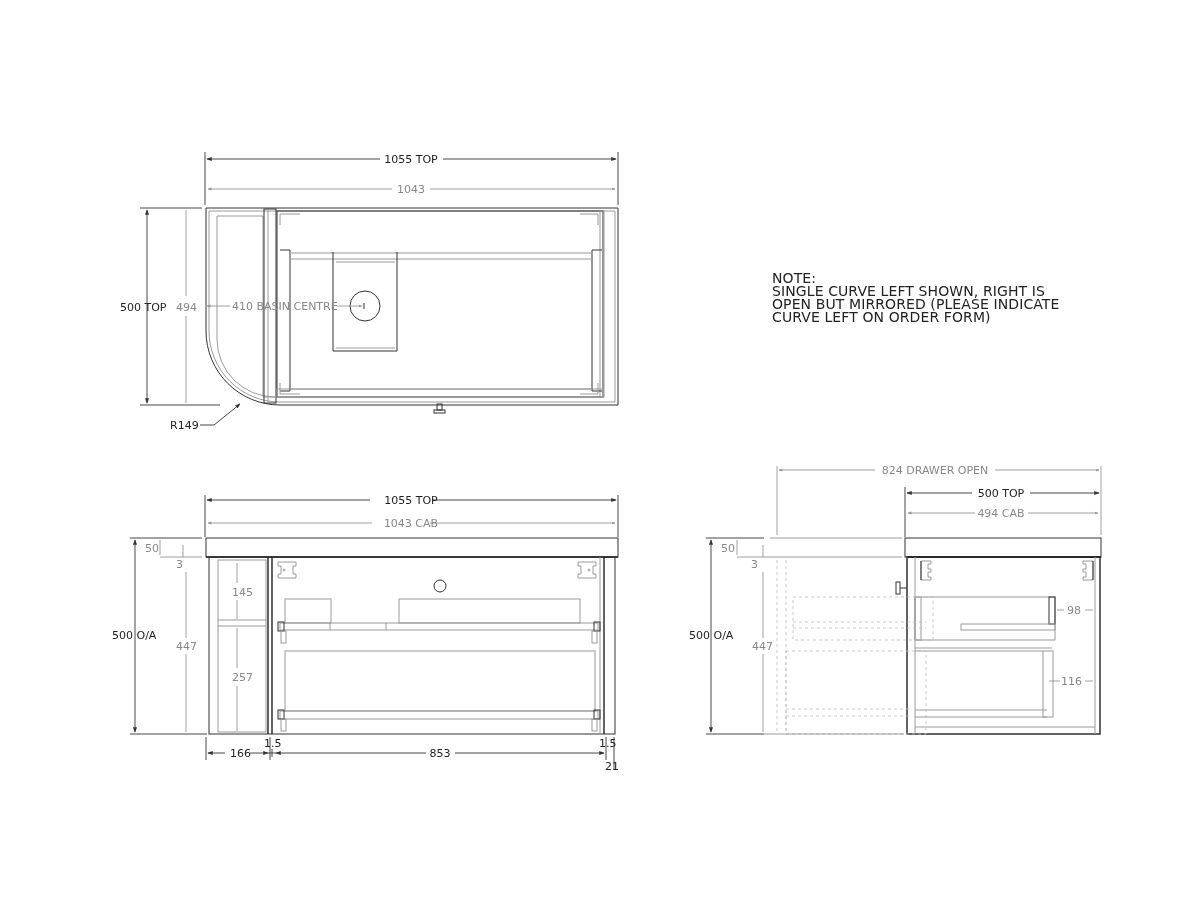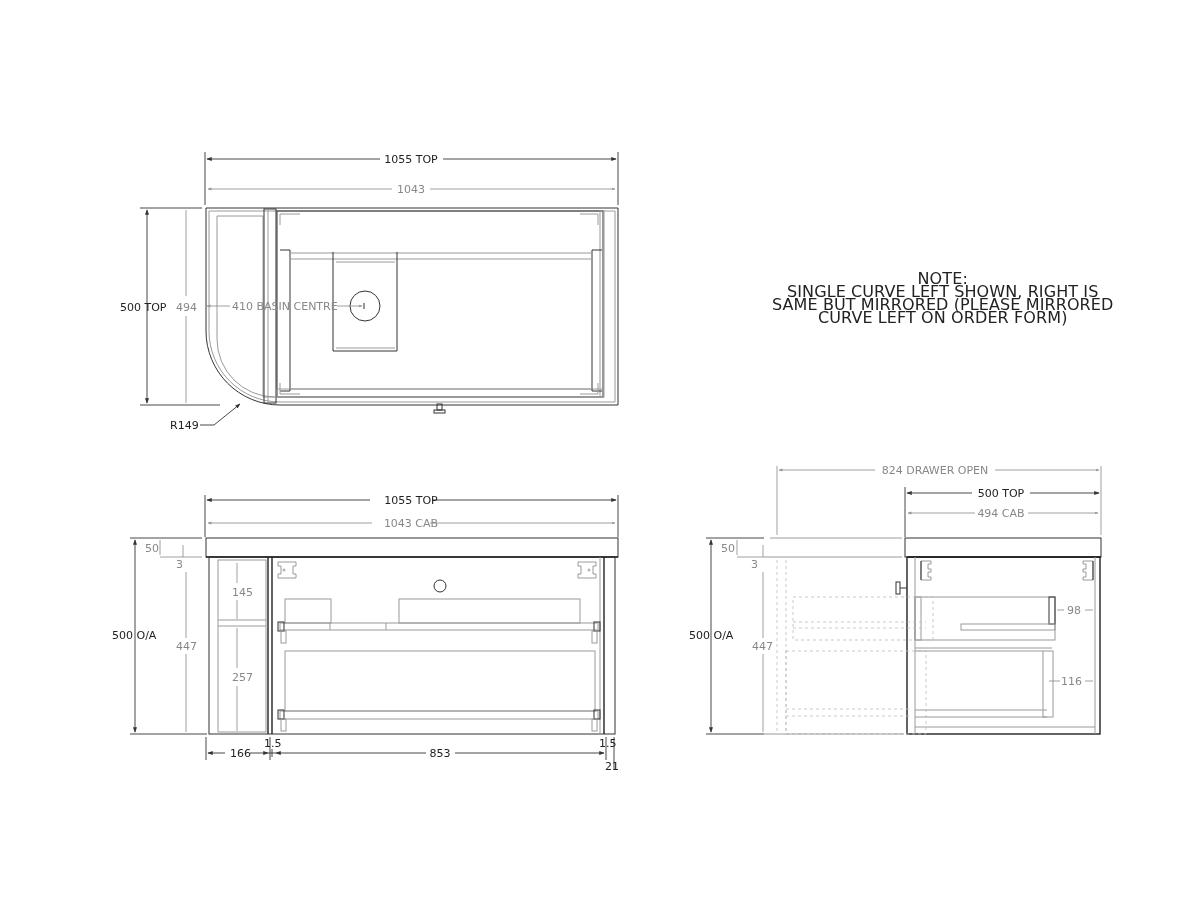--- a/index.html
+++ b/index.html
@@ -6,21 +6,21 @@
   body { width:1200px; height:900px; overflow:hidden; position:relative; font-family:"DejaVu Sans", "Liberation Sans", sans-serif; }
   svg { position:absolute; left:0; top:0; }
   .ln { stroke:#333; stroke-width:1; fill:none; }
   .lg { stroke:#9a9a9a; stroke-width:1; fill:none; }
   .lk { stroke:#222; stroke-width:1.4; fill:none; }
   .dim { stroke:#888; stroke-width:0.8; fill:none; }
   .dimd { stroke:#333; stroke-width:0.9; fill:none; }
   .dash { stroke:#bbb; stroke-width:0.8; fill:none; stroke-dasharray:3 3; }
   .t { font-size:11px; fill:#222; }
   .tg { font-size:11px; fill:#888; }
-  .note { position:absolute; left:772px; top:272px; font-size:16px; line-height:13px; color:#222; letter-spacing:0.1px;text-align:center; }
+  .note { position:absolute; left:772px; top:272px; font-size:14px; line-height:13px; color:#222; letter-spacing:0.1px; }
   .note div { white-space:nowrap; }
 </style>
 </head>
 <body>
 
 <svg width="1200" height="900" viewBox="0 0 1200 900">
   <defs>
     <marker id="arr" viewBox="0 0 8 8" refX="7" refY="4" markerWidth="6" markerHeight="6" orient="auto-start-reverse">
       <path d="M0,1 L8,4 L0,7 z" fill="#333"></path>
     </marker>
@@ -242,15 +242,15 @@
     <text class="tg" x="751" y="568">3</text>
     <line class="dim" x1="763" y1="572" x2="763" y2="638"></line>
     <line class="dim" x1="763" y1="654" x2="763" y2="732"></line>
     <text class="tg" x="752" y="650">447</text>
   </g>
 </svg>
 
 <div class="note">
   <div>NOTE:</div>
   <div>SINGLE CURVE LEFT SHOWN, RIGHT IS</div>
-  <div>SAME BUT MIRRORED (PLEASE MIRRORED</div>
+  <div>OPEN BUT MIRRORED (PLEASE INDICATE</div>
   <div>CURVE LEFT ON ORDER FORM)</div>
 </div>
 
 </body></html>

